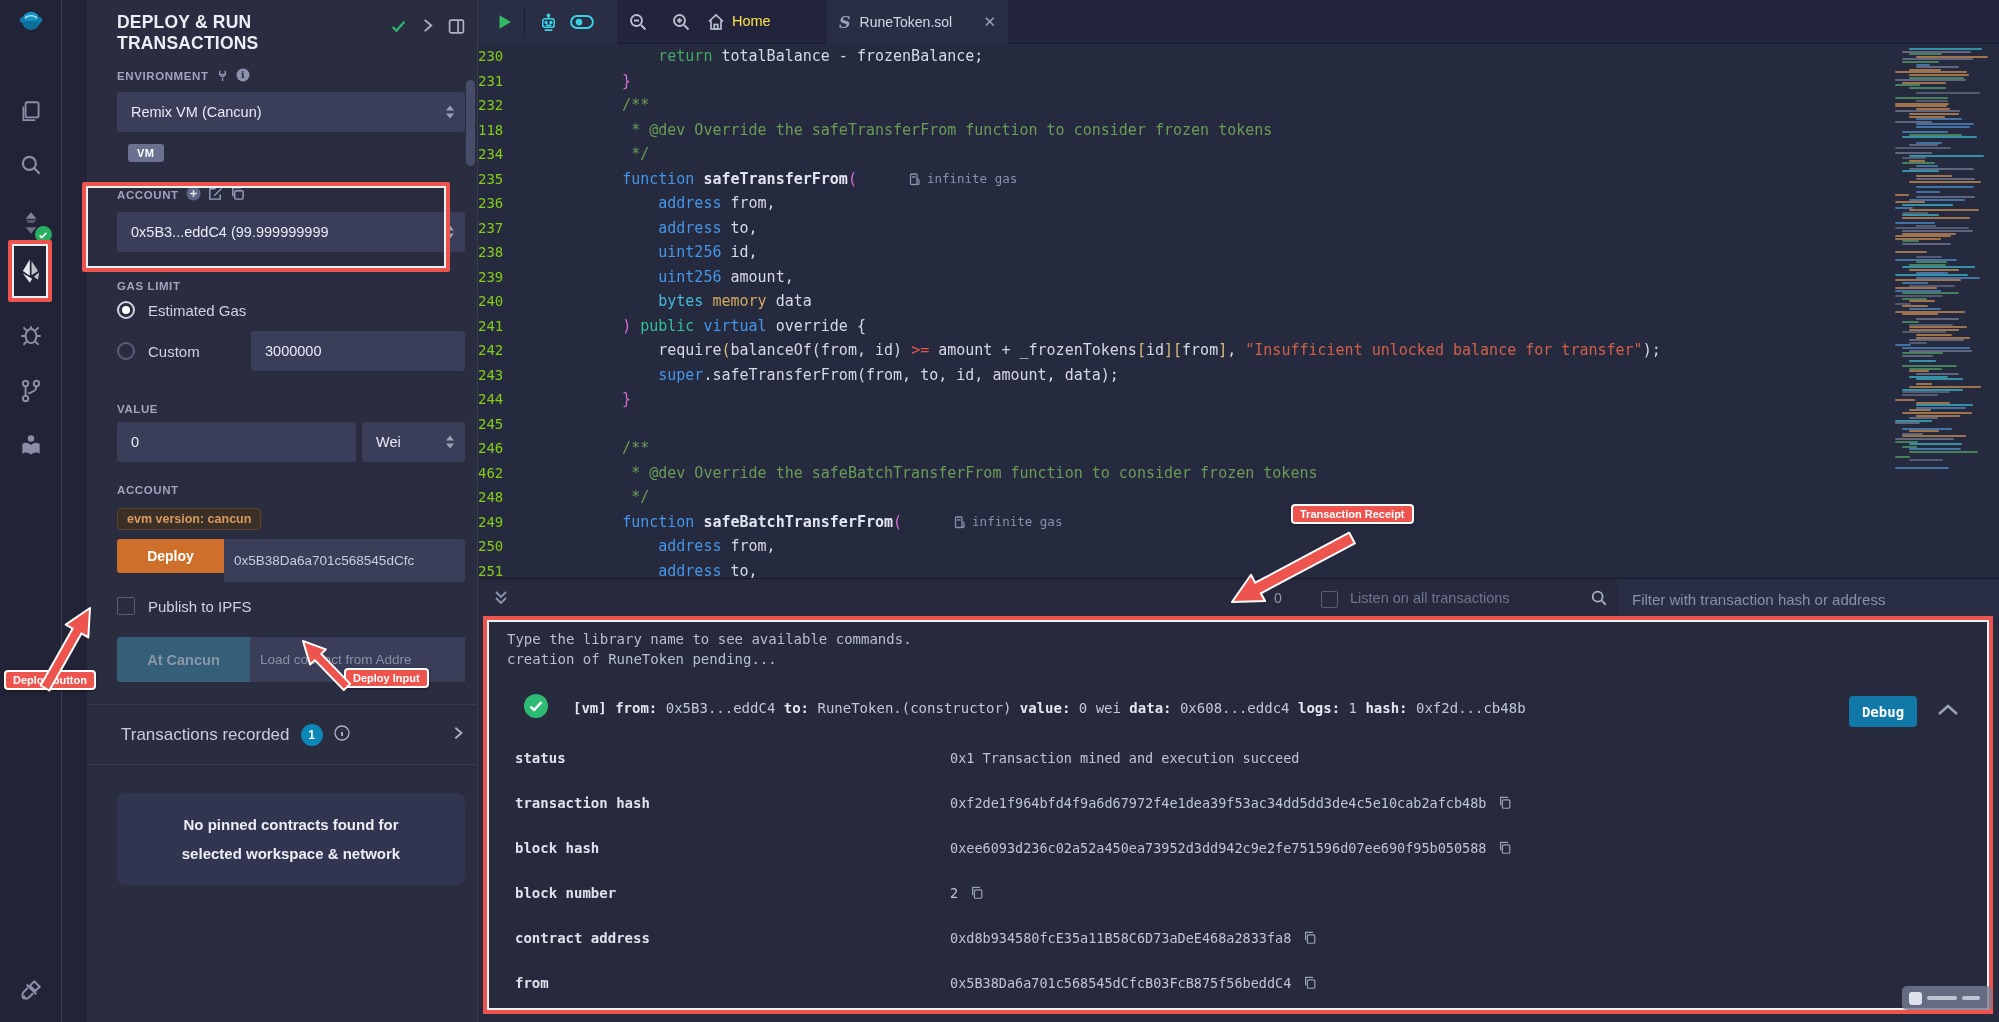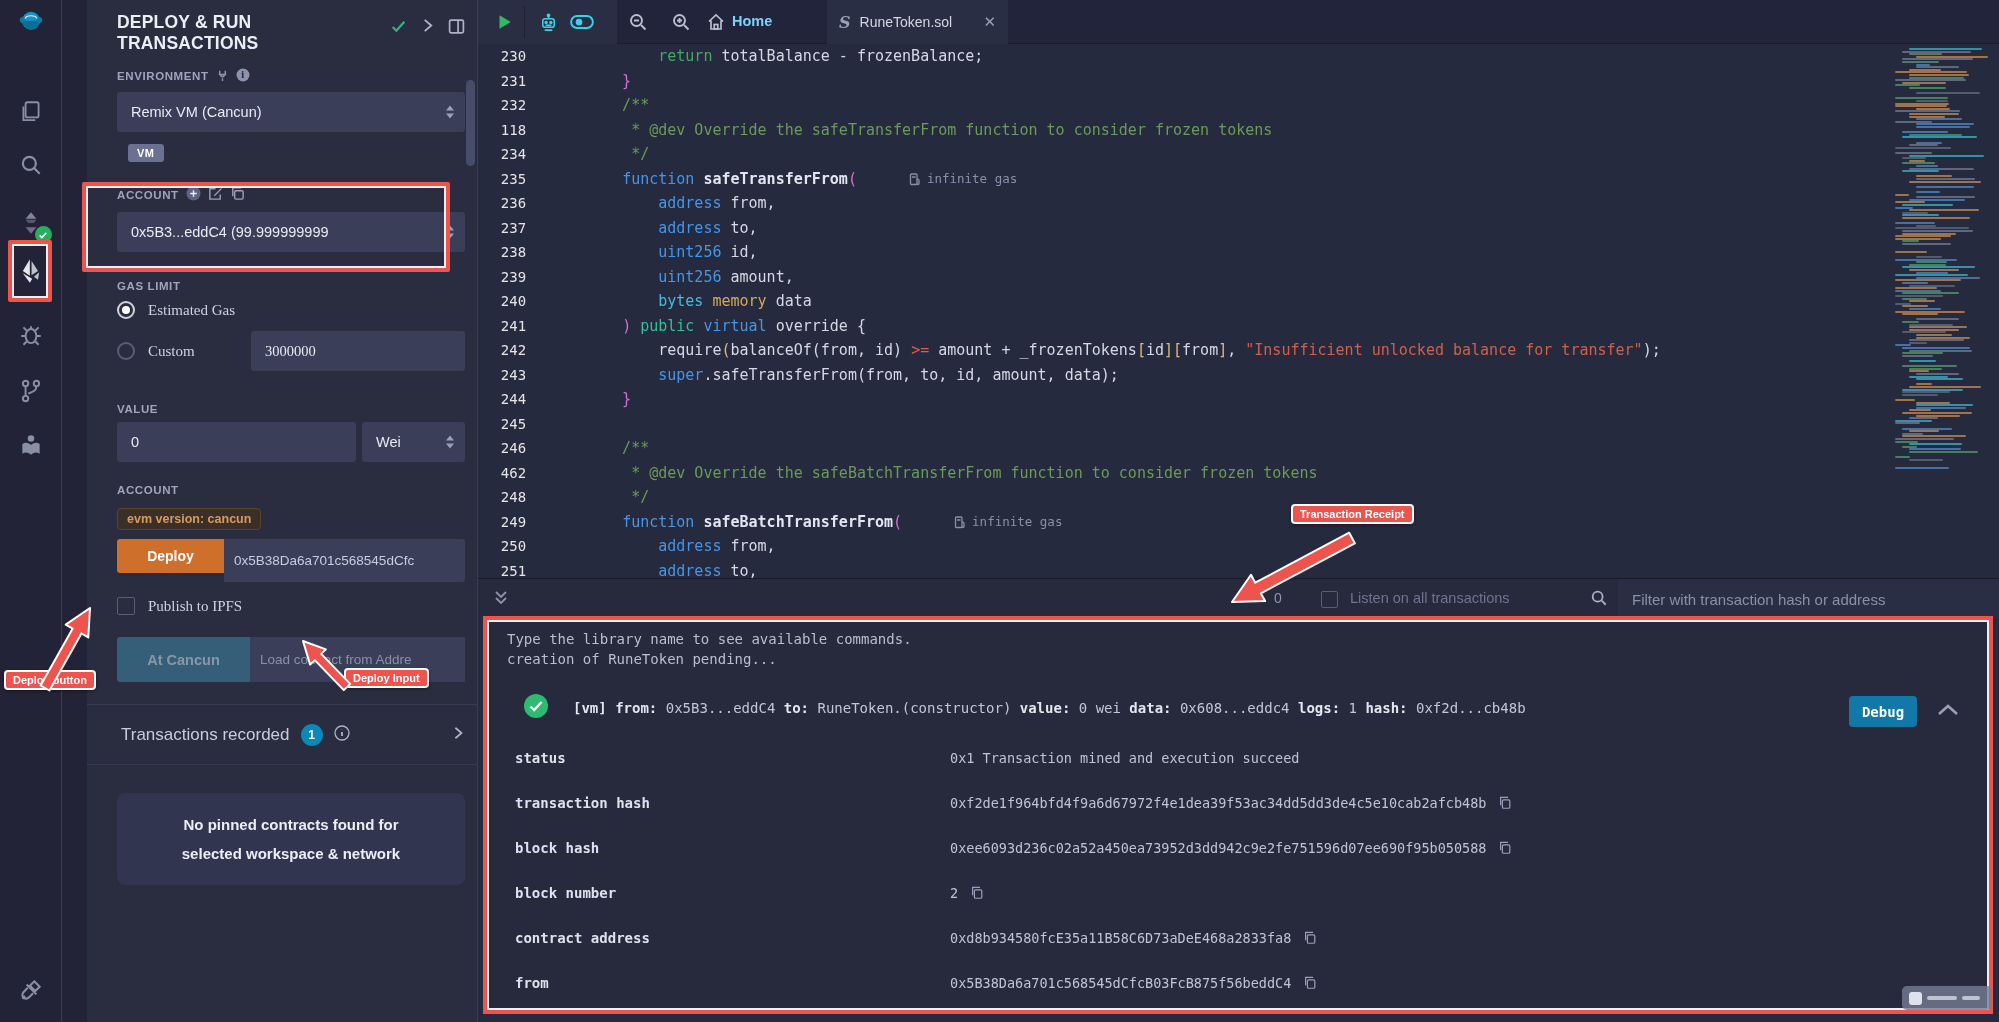--- a/index.html
+++ b/index.html
@@ -27,21 +27,21 @@
                padding:0 14px; color:#e8eaf4; font-size:14.5px; position:relative; border:none; }
   .stepper { position:absolute; right:11px; top:50%; transform:translateY(-50%); display:flex; flex-direction:column; gap:3px; }
   .stepper i { width:0; height:0; border-left:4.5px solid transparent; border-right:4.5px solid transparent; display:block; }
   .stepper i.up { border-bottom:5px solid #9aa0b8; }
   .stepper i.dn { border-top:5px solid #9aa0b8; }
   .vm-badge { display:inline-block; margin:12px 0 0 11px; background:#6b7191; color:#fff; font-size:11px;
               font-weight:bold; padding:3px 9px; border-radius:3px; letter-spacing:.5px; }
   .radio { width:18px; height:18px; border-radius:50%; border:2px solid #cfd3e0; display:inline-block; position:relative; flex:none; }
   .radio.on::after { content:""; position:absolute; left:3px; top:3px; width:8px; height:8px; border-radius:50%; background:#fff; }
   .radio.off { border-color:#585e7a; }
-  .rrow { display:flex; align-items:center; gap:13px; color:#cfd3e0; font-size:15px;font-family:Liberation Serif, serif; }
+  .rrow { display:flex; align-items:center; gap:13px; color:#cfd3e0; font-size:15px; }
   .chk { width:18px; height:18px; border:1.5px solid #585e7a; border-radius:2px; display:inline-block; flex:none; }
   .evm-badge { display:inline-block; margin-top:12px; color:#d89a5c; background:#3b3028; border:1px solid #5c4328;
                font-size:12.5px; font-weight:bold; padding:3px 9px; border-radius:4px; }
   .deploy-row { margin-top:9px; display:flex; position:relative; }
   .btn-deploy { width:107px; height:34px; background:#ce6f2c; color:#fff; font-weight:bold; font-size:14px;
                 border:none; border-radius:3px 0 0 3px; cursor:pointer; }
   .deploy-inp { flex:1; height:43px; background:#3a3e58; border:none; color:#c9cde0; font-size:13.5px; padding:0 10px; border-radius:0 3px 3px 0; }
   .dep-caret { position:absolute; right:-31px; top:17px; width:0; height:0; border-left:7px solid transparent;
                border-right:7px solid transparent; border-top:8px solid #9aa0b8; }
   .ataddr-row { margin-top:22px; display:flex; }
@@ -59,32 +59,32 @@
   .empty-box { margin-top:28px; height:92px; background:#323550; border-radius:8px; display:flex; flex-direction:column;
                align-items:center; justify-content:center; color:#eceef6; font-size:15px; font-weight:bold; line-height:1.95; }
   #panel-scroll { position:absolute; left:466px; top:80px; width:9px; height:86px; background:#474c68; border-radius:5px; }
 
   
   #editor-region { position:absolute; left:477px; top:0; right:0; height:1022px; background:#262a3e; border-left:1px solid #3a3d52; }
   #tabbar { position:absolute; left:0; top:0; right:0; height:44px; background:#21243a; border-bottom:1px solid #191c2b; }
   .tb-group { position:absolute; left:0; top:0; width:139px; height:44px; background:#2a2e44; }
   .tb-sep { position:absolute; left:46px; top:6px; width:1px; height:32px; background:#1d2033; }
   .tb-ic { position:absolute; top:0; width:24px; height:44px; display:flex; align-items:center; justify-content:center; cursor:pointer; }
-  #home-lbl { position:absolute; left:254px; top:13px; color:#7dd3fc; font-size:14.5px; cursor:pointer;font-weight:bold; }
+  #home-lbl { position:absolute; left:254px; top:13px; color:#fde047; font-size:14.5px; cursor:pointer; }
   .tab { position:absolute; left:349px; top:0; width:181px; height:44px; background:#2a2e44; display:flex;
          align-items:center; padding:0 12px; gap:9px; }
   .tab-s { color:#9aa0b5; font-family:"DejaVu Serif", serif; font-style:italic; font-weight:bold; font-size:16px; }
   .tab-lbl { color:#d4d8e4; font-size:14px; }
   .tab-x { color:#9aa0b5; font-size:15px; margin-left:auto; cursor:pointer; }
 
   
   #code { position:absolute; left:0; top:44px; right:0; height:534px; overflow:hidden;
           font-family:"DejaVu Sans Mono", monospace; font-size:15px; }
   .code-line { height:24.5px; line-height:24.5px; white-space:pre; display:flex; align-items:center; }
-  .ln { display:inline-block; width:71px; text-align:center; color:#e5e5e5; font-size:14px; flex:none; }
+  .ln { display:inline-block; width:71px; text-align:left; color:#84cc16; font-size:14px; flex:none; }
   .ct { margin-left:37px; white-space:pre; }
   .tk-w{color:#d5d9e6}.tk-g{color:#44a968}.tk-cm{color:#6a9b57}.tk-b{color:#4596e8}.tk-cy{color:#46b9dc}
   .tk-y{color:#d3a95f}.tk-t{color:#31bf98}.tk-pk{color:#d56fd3}.tk-gd{color:#d9bb7e}.tk-red{color:#e45a50}
   .tk-str{color:#d0604b}.tk-fn{color:#e2e6f2;font-weight:bold}
   .gas { margin-left:52px; color:#8a90aa; font-size:12.5px; display:inline-flex; align-items:center; gap:6px; }
   #minimap { position:absolute; right:0; top:0; width:110px; height:530px; }
   .mmbar { position:absolute; height:2px; border-radius:1px; opacity:.85; }
 
   
   #termbar { position:absolute; left:0; top:578px; right:0; height:40px; background:#262a3c; border-top:1px solid #171a28; }

